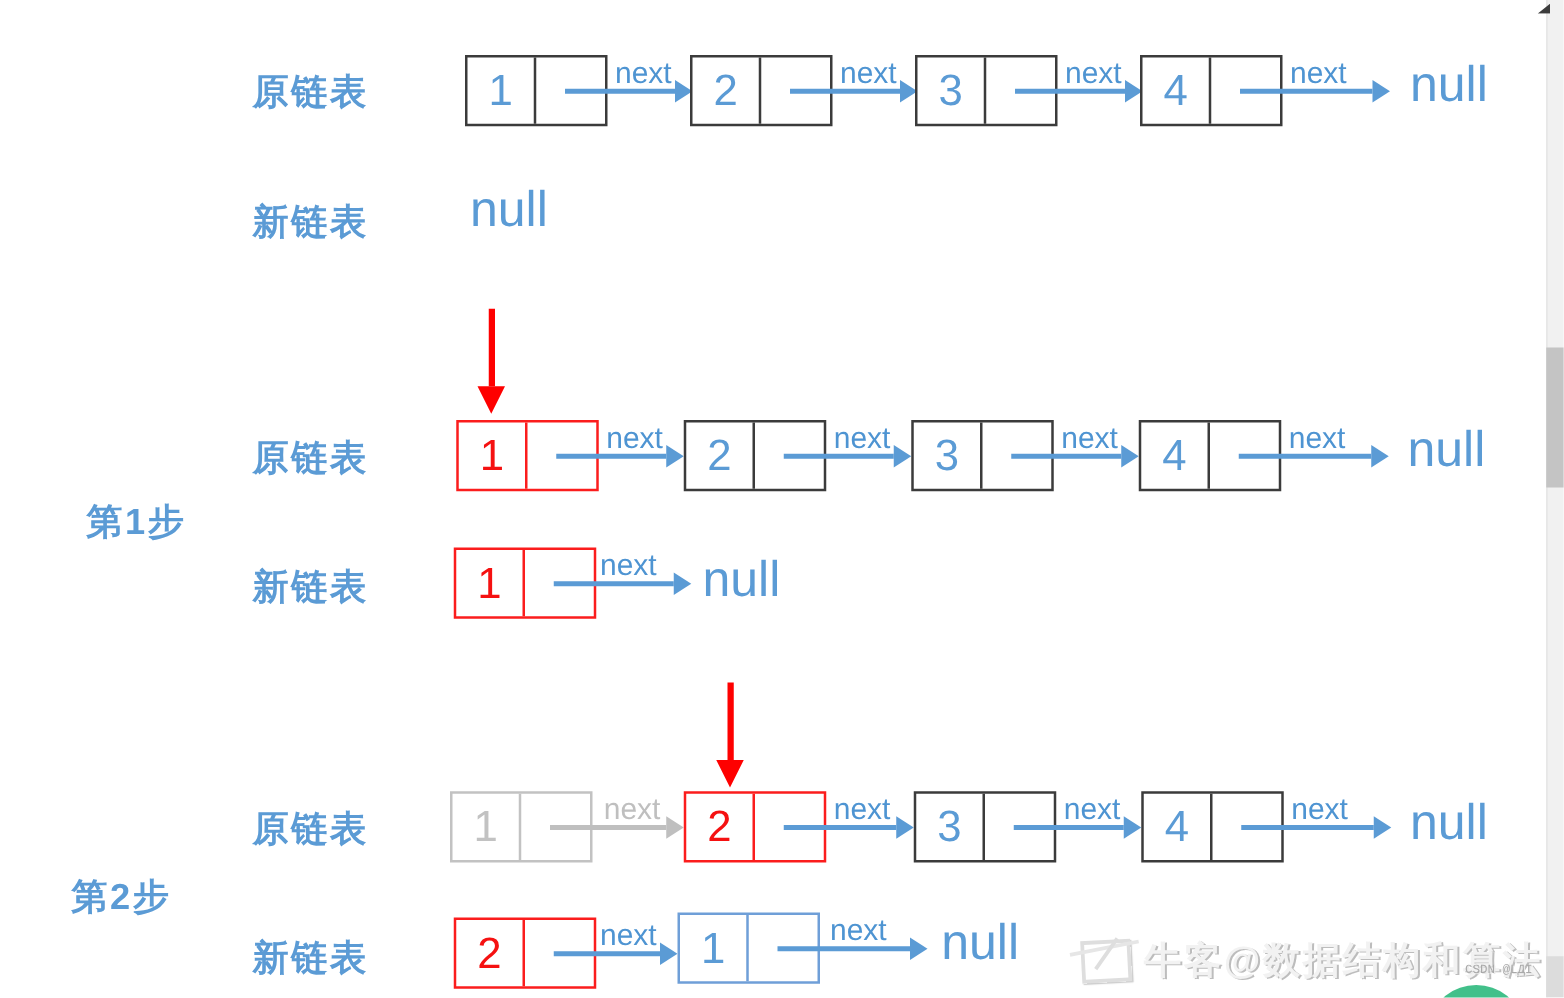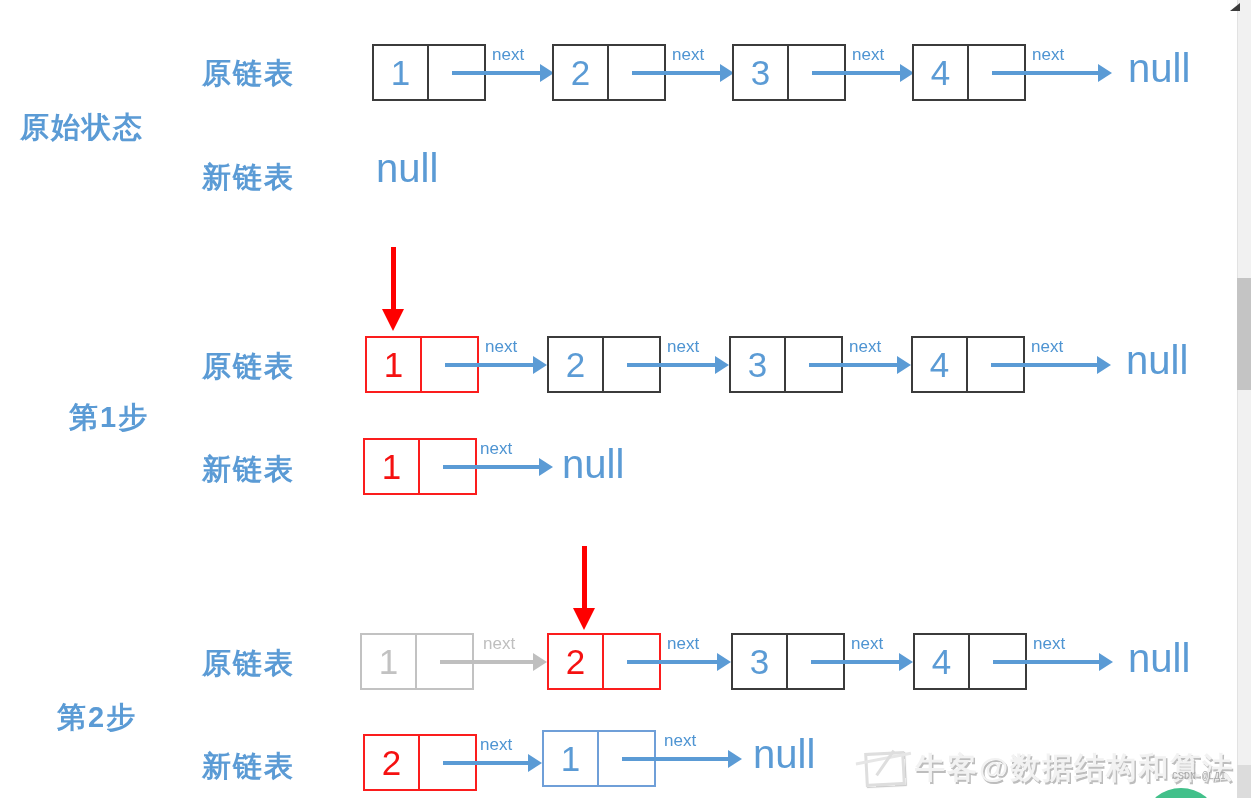--- a/index.html
+++ b/index.html
@@ -25,21 +25,21 @@
   .node.blue{border-color:#6F9FD8;}
   .node.blue .cell-val{border-right-color:#6F9FD8;color:#5B9BD5;}
 
   
   .arr{position:absolute;height:4px;background:#5B9BD5;}
   .arr::after{content:"";position:absolute;right:-14px;top:-7px;
       border-top:9px solid transparent;border-bottom:9px solid transparent;border-left:14px solid #5B9BD5;}
   .arr.gray{background:#BFBFBF;}
   .arr.gray::after{border-left-color:#BFBFBF;}
 
-  .next{position:absolute;font-size:17px;color:#4E94D2;white-space:nowrap;}
+  .next{position:absolute;font-size:24px;color:#4E94D2;white-space:nowrap;}
   .next.gray{color:#BFBFBF;}
 
   .nulltext{position:absolute;font-size:40px;line-height:44px;color:#5B9BD5;white-space:nowrap;}
 
   
   .vred{position:absolute;width:5px;background:#FE0000;}
   .vred::after{content:"";position:absolute;left:-9px;top:100%;
       border-left:11px solid transparent;border-right:11px solid transparent;border-top:22px solid #FE0000;}
 
   
@@ -63,21 +63,20 @@
       clip-path:polygon(100% 0,100% 100%,0 100%);}
 
   
   .fab{position:absolute;left:1147px;top:788px;width:68px;height:56px;border-radius:50%;background:#42C08A;}
 </style>
 </head>
 <body>
 
 <div class="canvas">
 
-  <div class="sec-label" style="left:20px;top:108px">原始状态</div>
 
   <div class="row-label" style="left:202px;top:54px">原链表</div>
 
   <div class="node" style="left:372px;top:44px">
     <div class="cell-val">
         <span>1</span>
       </div>
     <div class="cell-ptr"></div>
   </div>
   <div class="arr" style="left:452px;top:71px;width:88px"></div>

